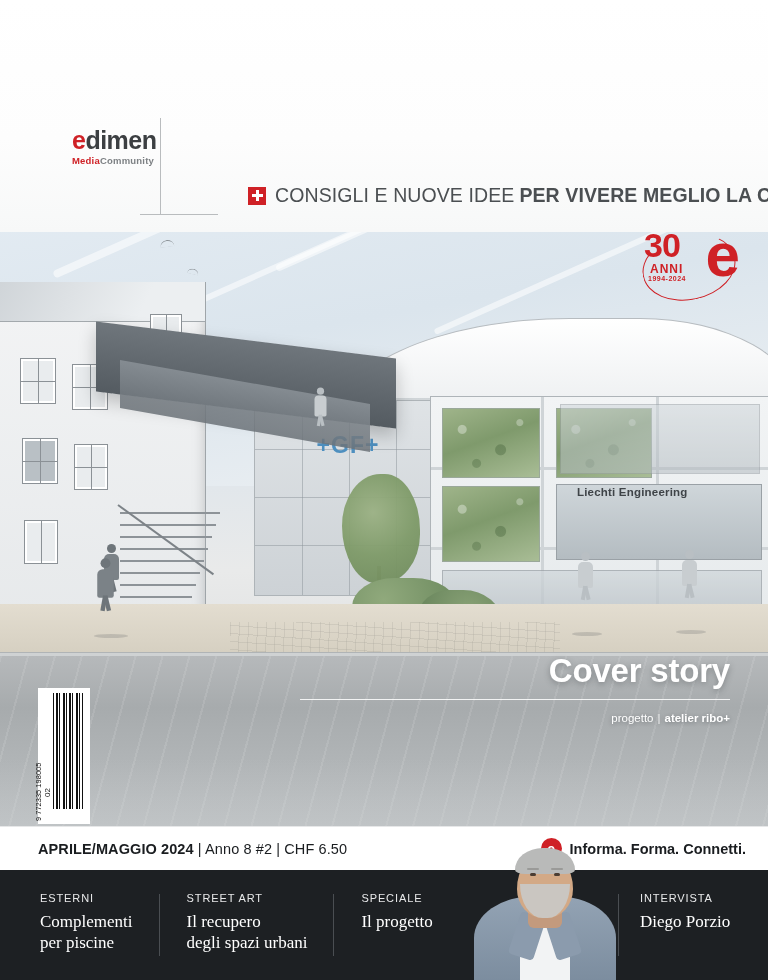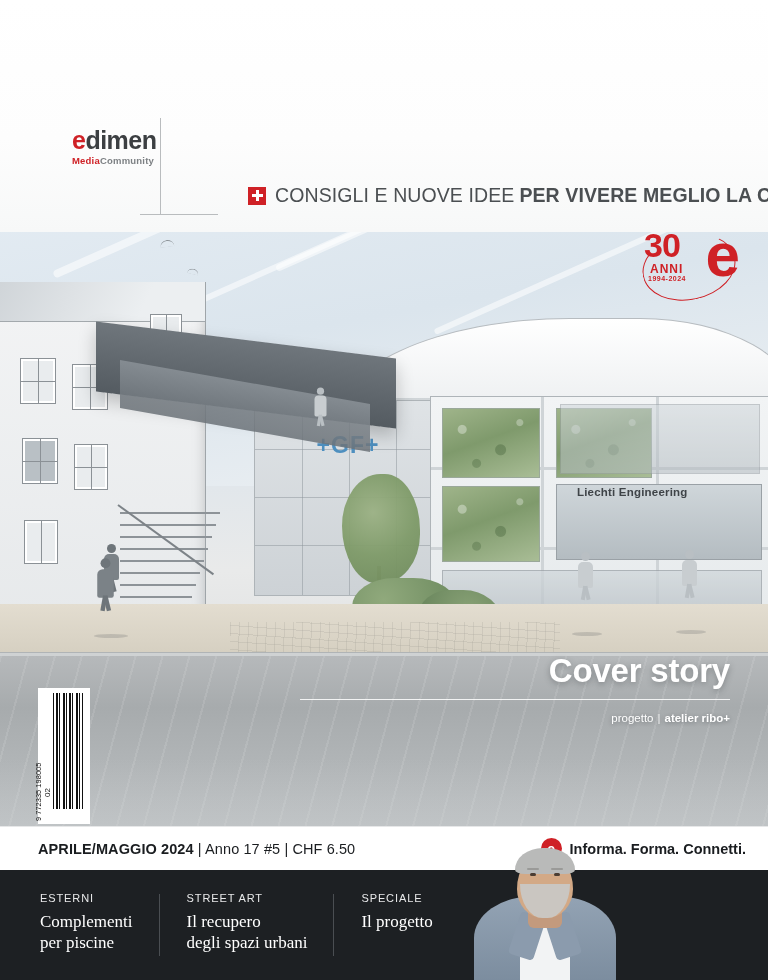--- a/index.html
+++ b/index.html
@@ -654,21 +654,21 @@
   <div class="barcode">
     <div class="bc-num-top" style="top:108px;">02</div>
     <div class="bc-bars"></div>
     <div class="bc-num-bottom">9 772335 198005</div>
   </div>
 
   <div class="issuebar">
     <div class="issue-text">
       <span class="b">APRILE/MAGGIO 2024</span>
       <span>|</span>
-      <span>Anno 17 #5</span>
+      <span>Anno 8 #2</span>
       <span>|</span>
       <span>CHF 6.50</span>
     </div>
     <div class="issue-right">
       <span class="e-mark">e</span>
       <span class="issue-claim">Informa. Forma. Connetti.</span>
     </div>
   </div>
 
   <div class="footer">
@@ -682,20 +682,24 @@
         <div class="fkicker">STREET ART</div>
         <div class="ftitle">Il recupero</div>
         <div class="ftitle">degli spazi urbani</div>
       </div>
       <div class="fcol">
         <div class="fkicker">SPECIALE</div>
         <div class="ftitle">Il progetto</div>
       </div>
     </div>
 
+    <div class="fcol-intervista">
+      <div class="fkicker">INTERVISTA</div>
+      <div class="ftitle">Diego Porzio</div>
+    </div>
   </div>
 
   <div class="portrait">
     <div class="p-jacket"></div>
     <div class="p-shirt"></div>
     <div class="p-collar-l"></div>
     <div class="p-collar-r"></div>
     <div class="p-neck"></div>
     <div class="p-head"></div>
     <div class="p-beard"></div>

